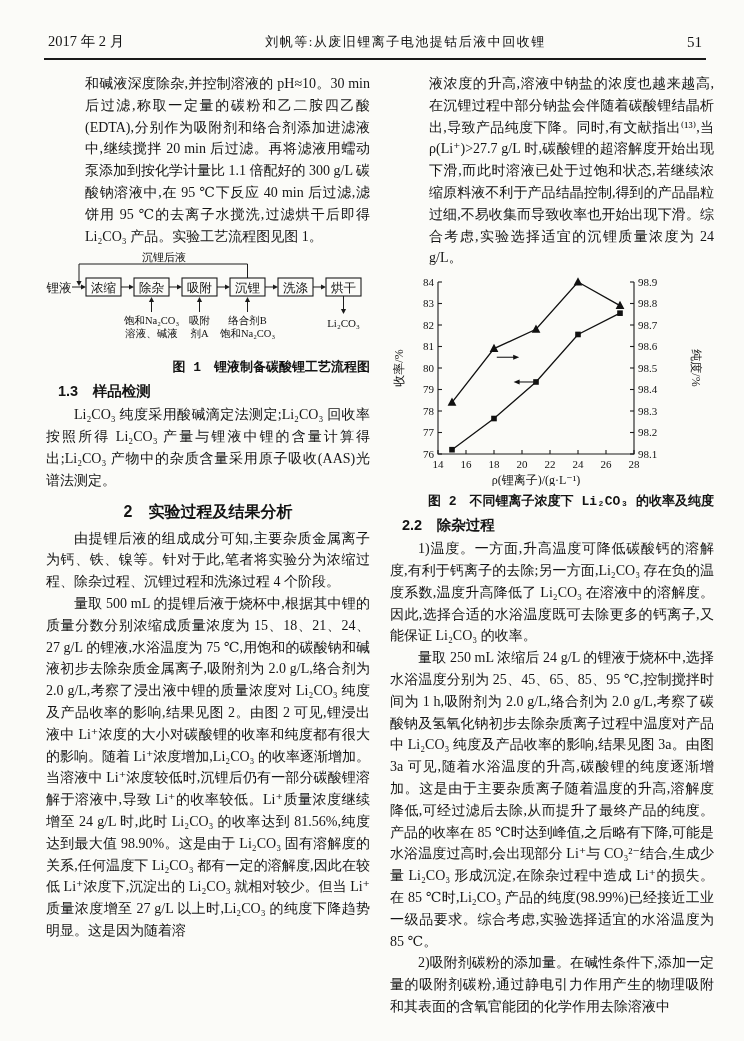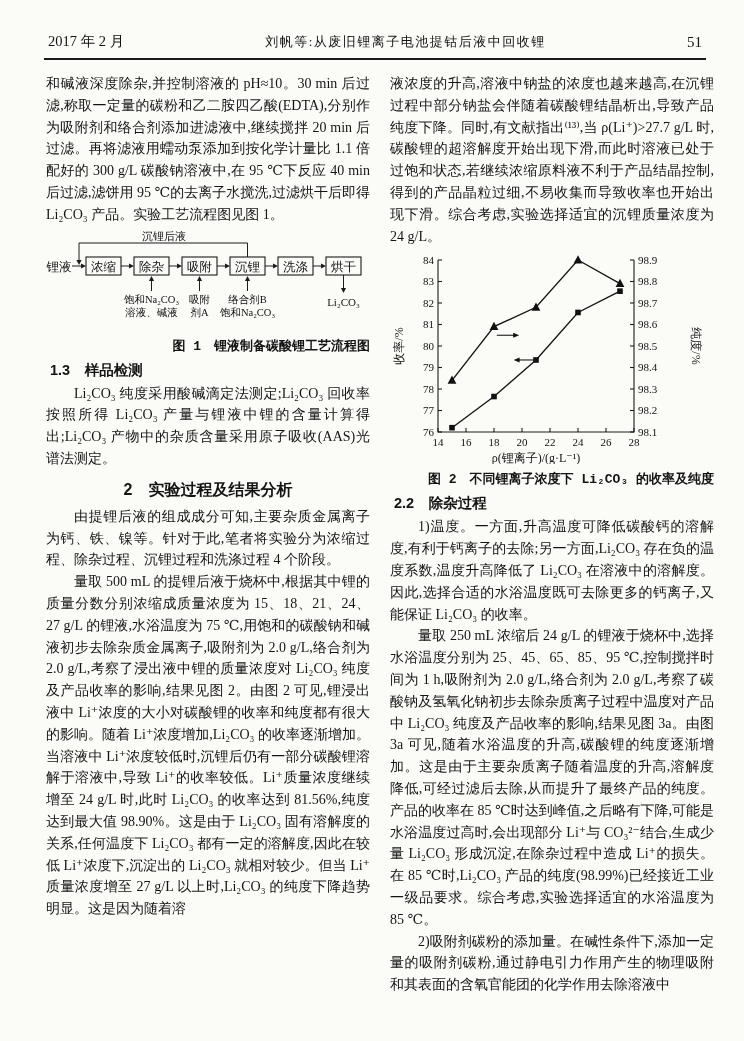--- a/index.html
+++ b/index.html
@@ -7,24 +7,24 @@
        font-family:"Liberation Serif","DejaVu Serif",serif;color:#141414;}
   .page{width:744px;height:1041px;position:relative;}
   .hdr{display:flex;align-items:flex-end;margin:0 38px 0 44px;
        padding:32px 4px 7px 4px;border-bottom:2.5px solid #1a1a1a;}
   .hdr-date{font-size:14.5px;white-space:nowrap;}
   .hdr-title{flex:1;text-align:center;font-size:13px;letter-spacing:1.5px;}
   .hdr-page{font-size:15px;white-space:nowrap;}
   .cols{display:flex;gap:20px;padding:13px 32px 0 46px;}
   .col{width:324px;}
   .para{font-size:14px;line-height:21.8px;text-align:justify;margin:0;text-indent:2em;}
-  .para.noindent{text-indent:0;}
+  .para.noindent{text-indent:0;margin-left:39px;}
   h2.h2{font-size:16px;margin:10px 0 5px;font-weight:bold;
         font-family:"Liberation Sans","DejaVu Sans",sans-serif;text-align:center;}
-  h3.h3{font-size:14.5px;margin:6px 4px 3px;font-weight:bold;
+  h3.h3{font-size:14.5px;margin:6px 12px 3px;font-weight:bold;
         font-family:"Liberation Sans","DejaVu Sans",sans-serif;}
   figure{margin:5px 0 3px;}
   .figcap{font-size:13px;font-weight:bold;text-align:right;margin:2px 0 3px;
           font-family:Liberation Mono, monospace;}
   
   #fig1 svg line,#fig1 svg polyline{stroke:#1c1c1c;stroke-width:1;fill:none;}
   #fig1 svg polygon{fill:#1c1c1c;stroke:none;}
   .fbox{fill:none;stroke:#1c1c1c;stroke-width:1.1;}
   .ft12{font-size:12.5px;fill:#111;}
   .ft11{font-size:11px;fill:#111;}

